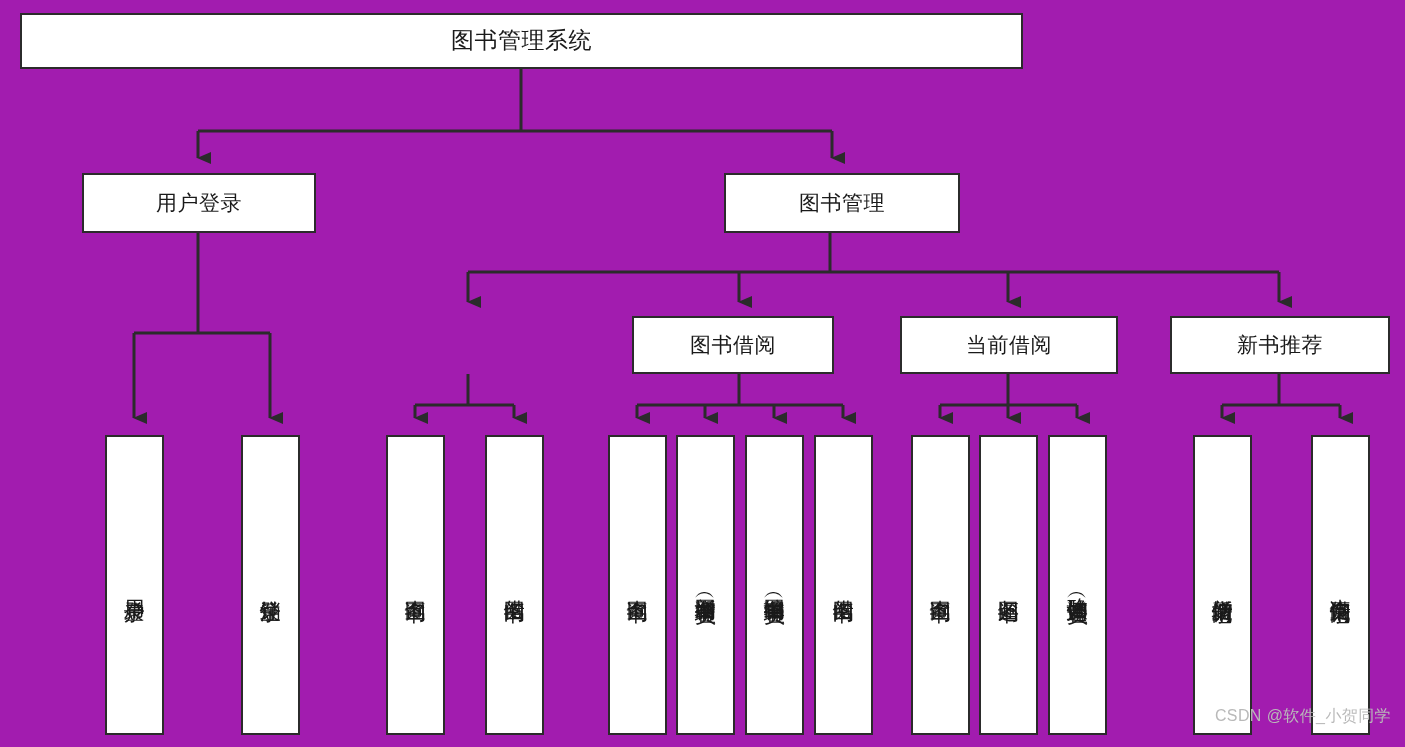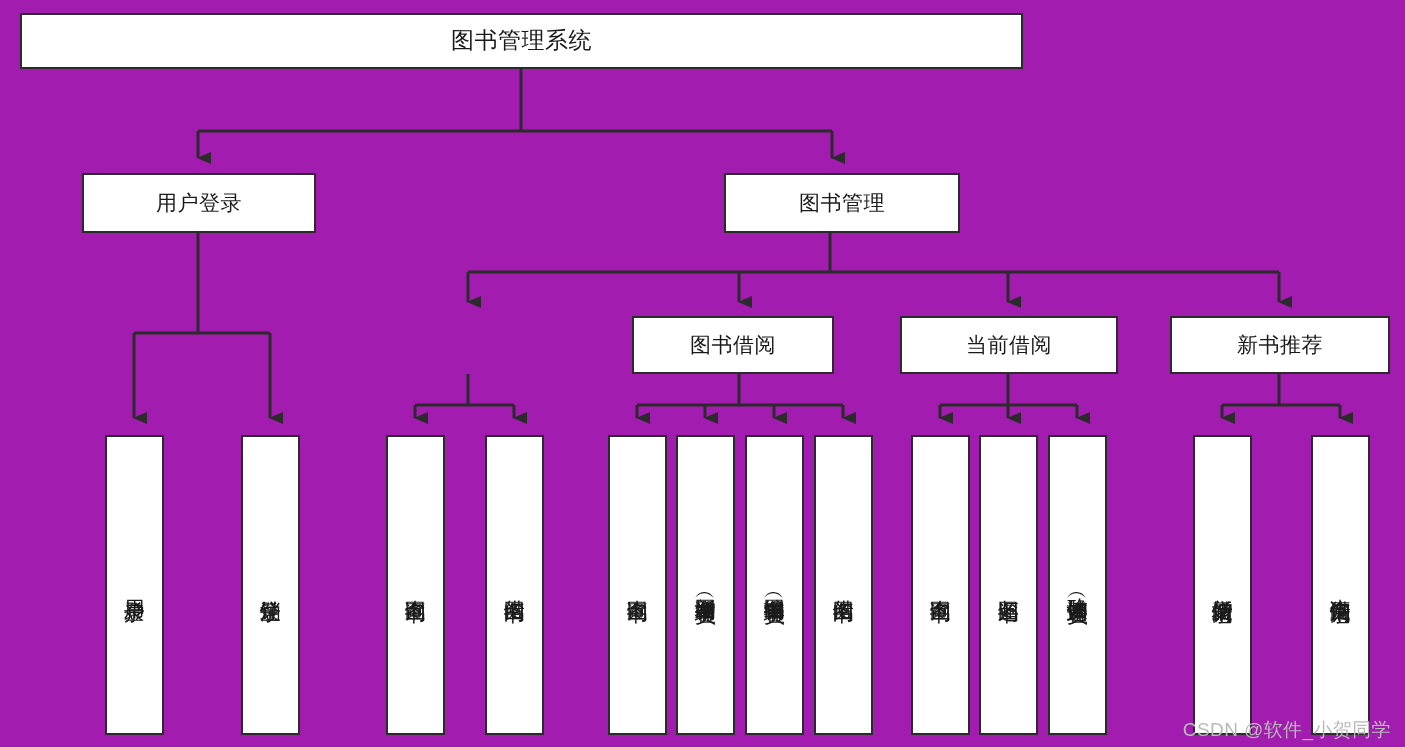--- a/index.html
+++ b/index.html
@@ -55,22 +55,22 @@
     text-orientation: upright;
     font-size: 21px;
     line-height: 1.22;
     letter-spacing: 1px;
     max-height: 262px;
     white-space: normal;
   }
   .watermark {
     position: absolute;
     right: 14px;
-    bottom: 4px;
-    font-size: 19px;
+    bottom: 20px;
+    font-size: 16px;
     color: #b9b9b9;
     z-index: 9;
     white-space: nowrap;
     letter-spacing: 0.4px;
     margin-left: 28px;
   }
 </style>
 </head>
 <body>
 

